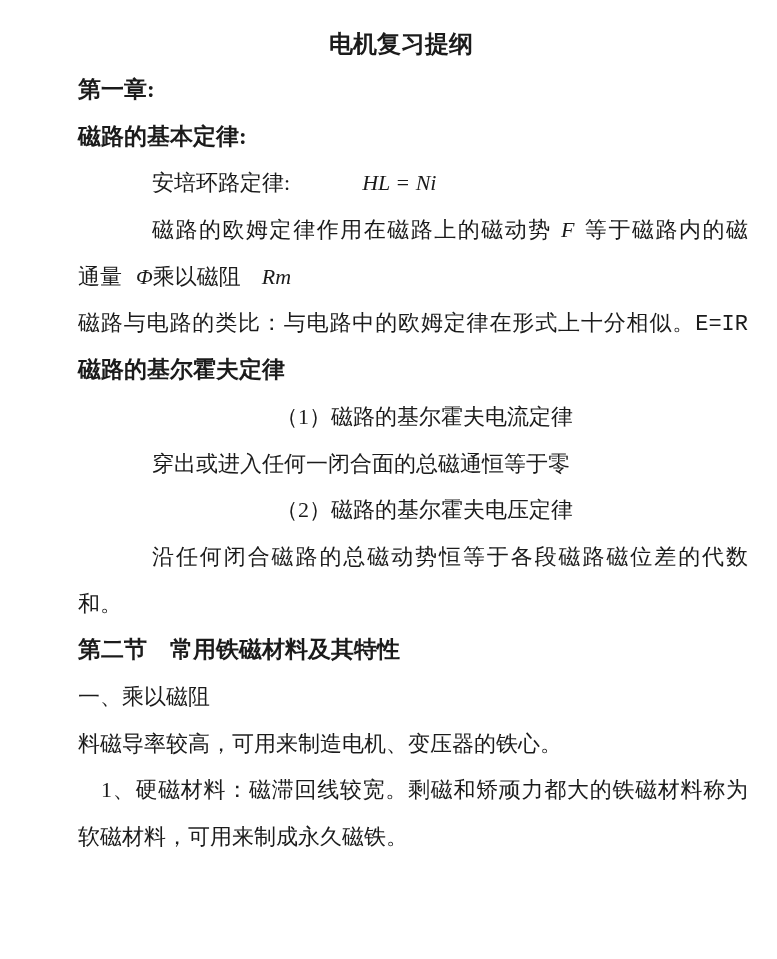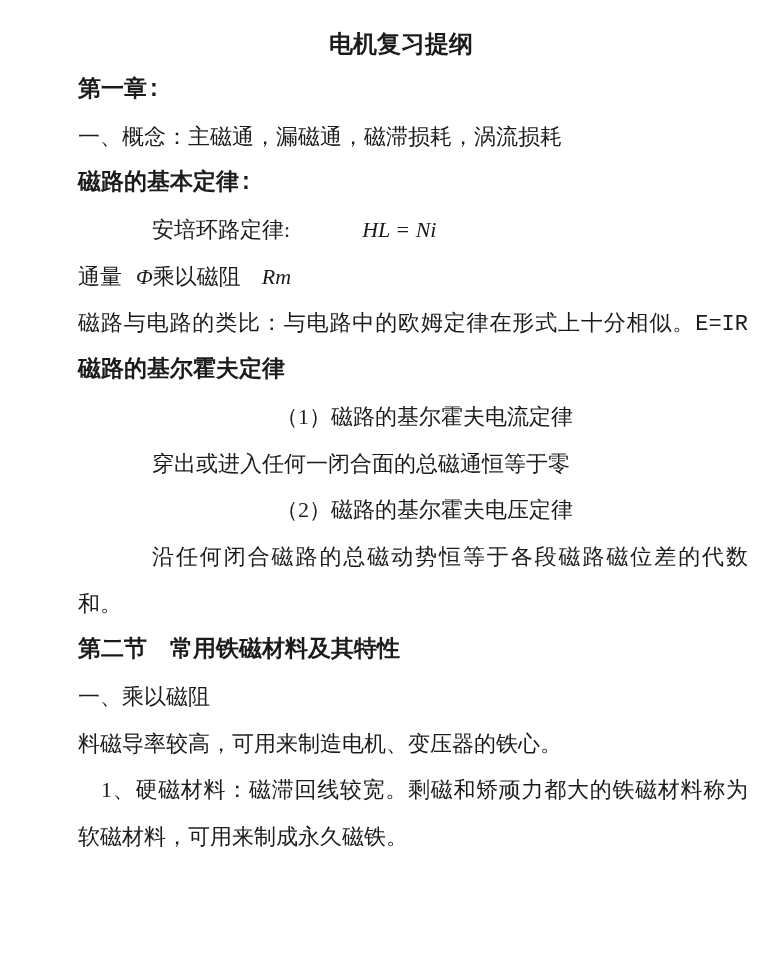--- a/index.html
+++ b/index.html
@@ -28,21 +28,21 @@
     font-size: 24px;
     
     margin-left: -24px;
   }
   .line {
     height: 46.7px;
     line-height: 46.7px;
     white-space: nowrap;
   }
   .heading {
-    font-family: Liberation Mono, monospace;
+    font-family: Liberation Serif, serif;
     font-weight: 700;
     font-size: 23px;
   }
   .ind-1 { padding-left: 23px; text-align: center; }
   .ind-2 { padding-left: 74px; }
   .fill {
     white-space: normal;
     text-align: justify;
     text-align-last: justify;
   }
@@ -68,28 +68,30 @@
 </style>
 </head>
 <body>
 
 <div class="page">
 
   <div class="title">电机复习提纲</div>
 
   <div class="line heading">第一章:</div>
 
-  <div class="line">一、概念：主磁通，漏磁通，磁滞损耗，涡流损耗</div>
 
   <div class="line heading">磁路的基本定律:</div>
 
   <div class="line ind-2">
     <span>安培环路定律:</span><span class="gap"></span><span class="formula">HL = Ni</span>
   </div>
 
+  <div class="line ind-2 fill">
+    <span>磁路的欧姆定律作用在磁路上的磁动势</span><span class="var">F</span><span>等于磁路内的磁</span>
+  </div>
 
   <div class="line">
     <span>通量</span><span class="var var-phi">Φ</span><span>乘以磁阻</span><span class="var var-rm">Rm</span>
   </div>
 
   <div class="line fill">
     <span>磁路与电路的类比：与电路中的欧姆定律在形式上十分相似。</span><span class="mono">E=IR</span>
   </div>
 
   <div class="line heading">磁路的基尔霍夫定律</div>

